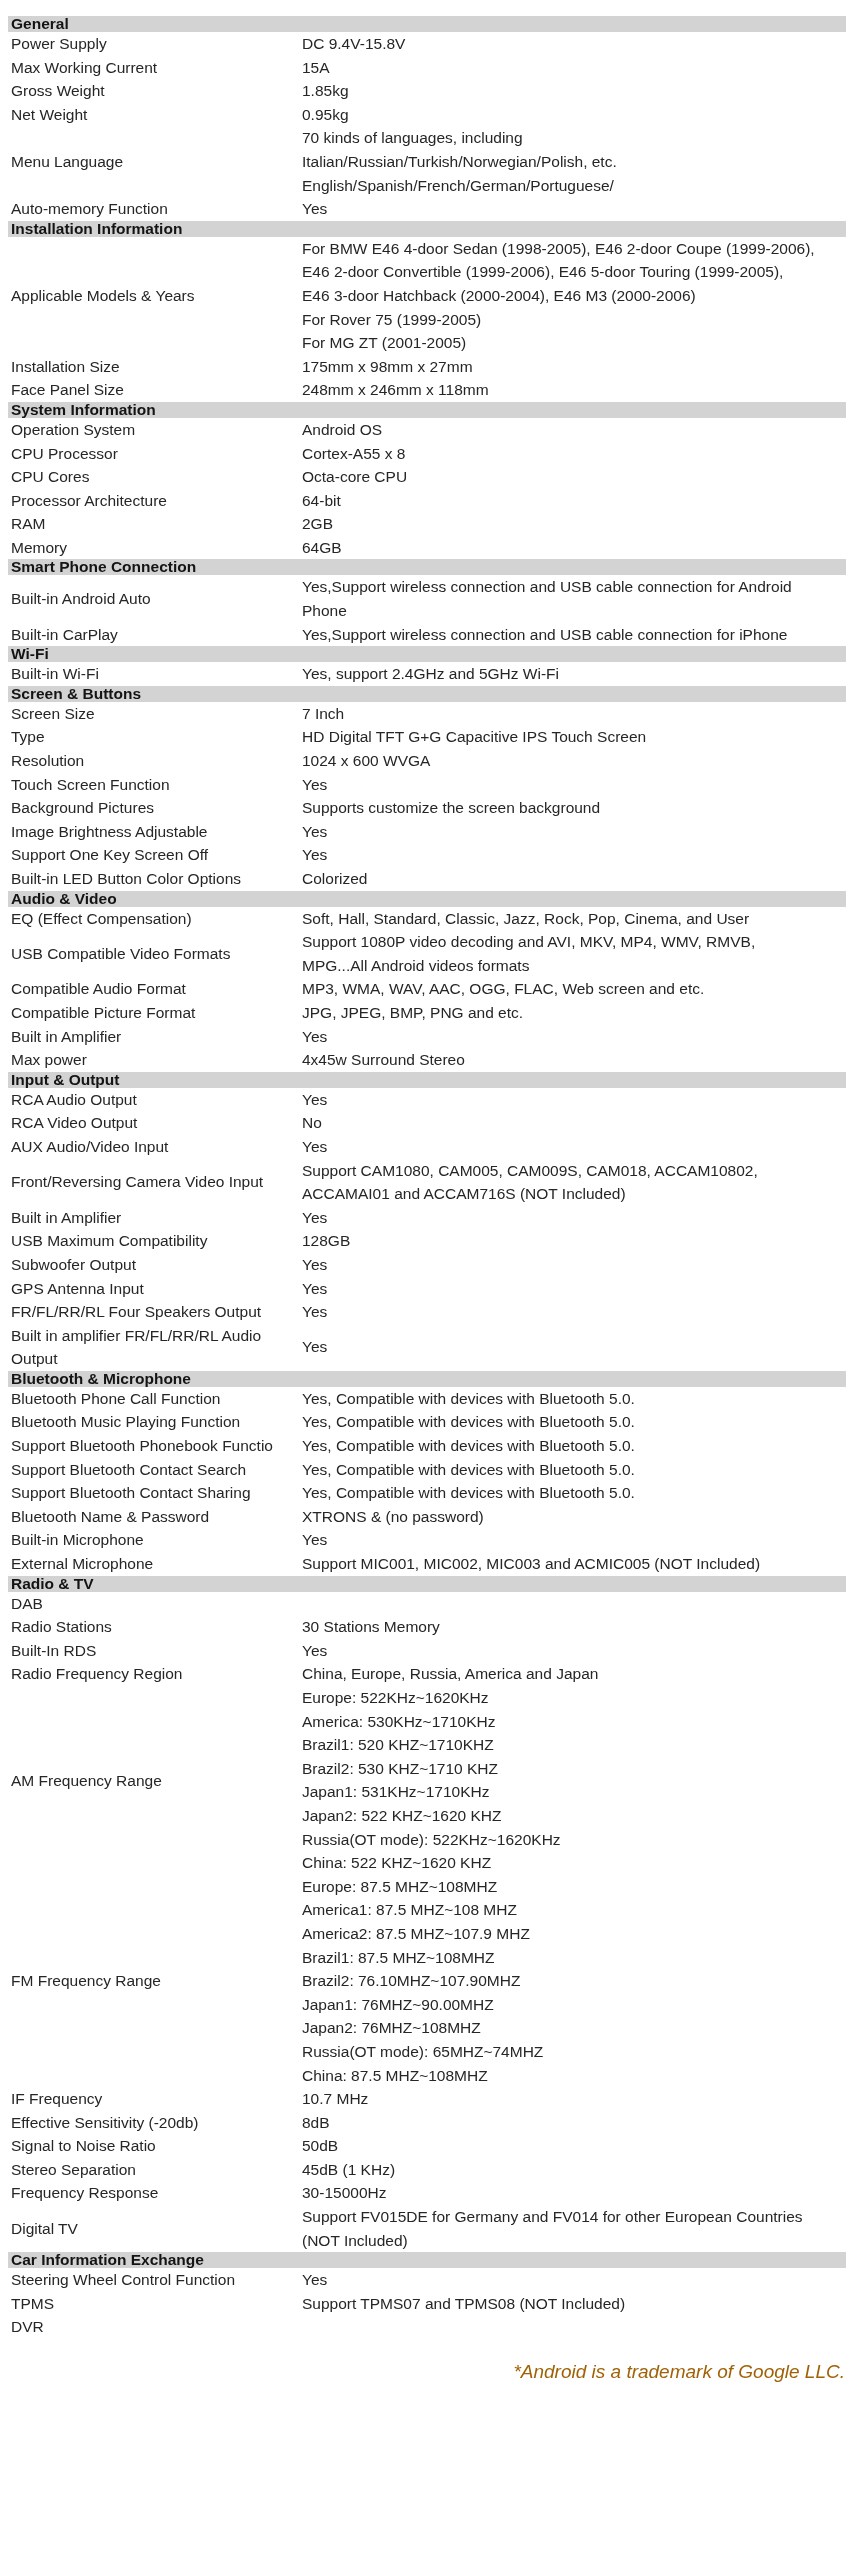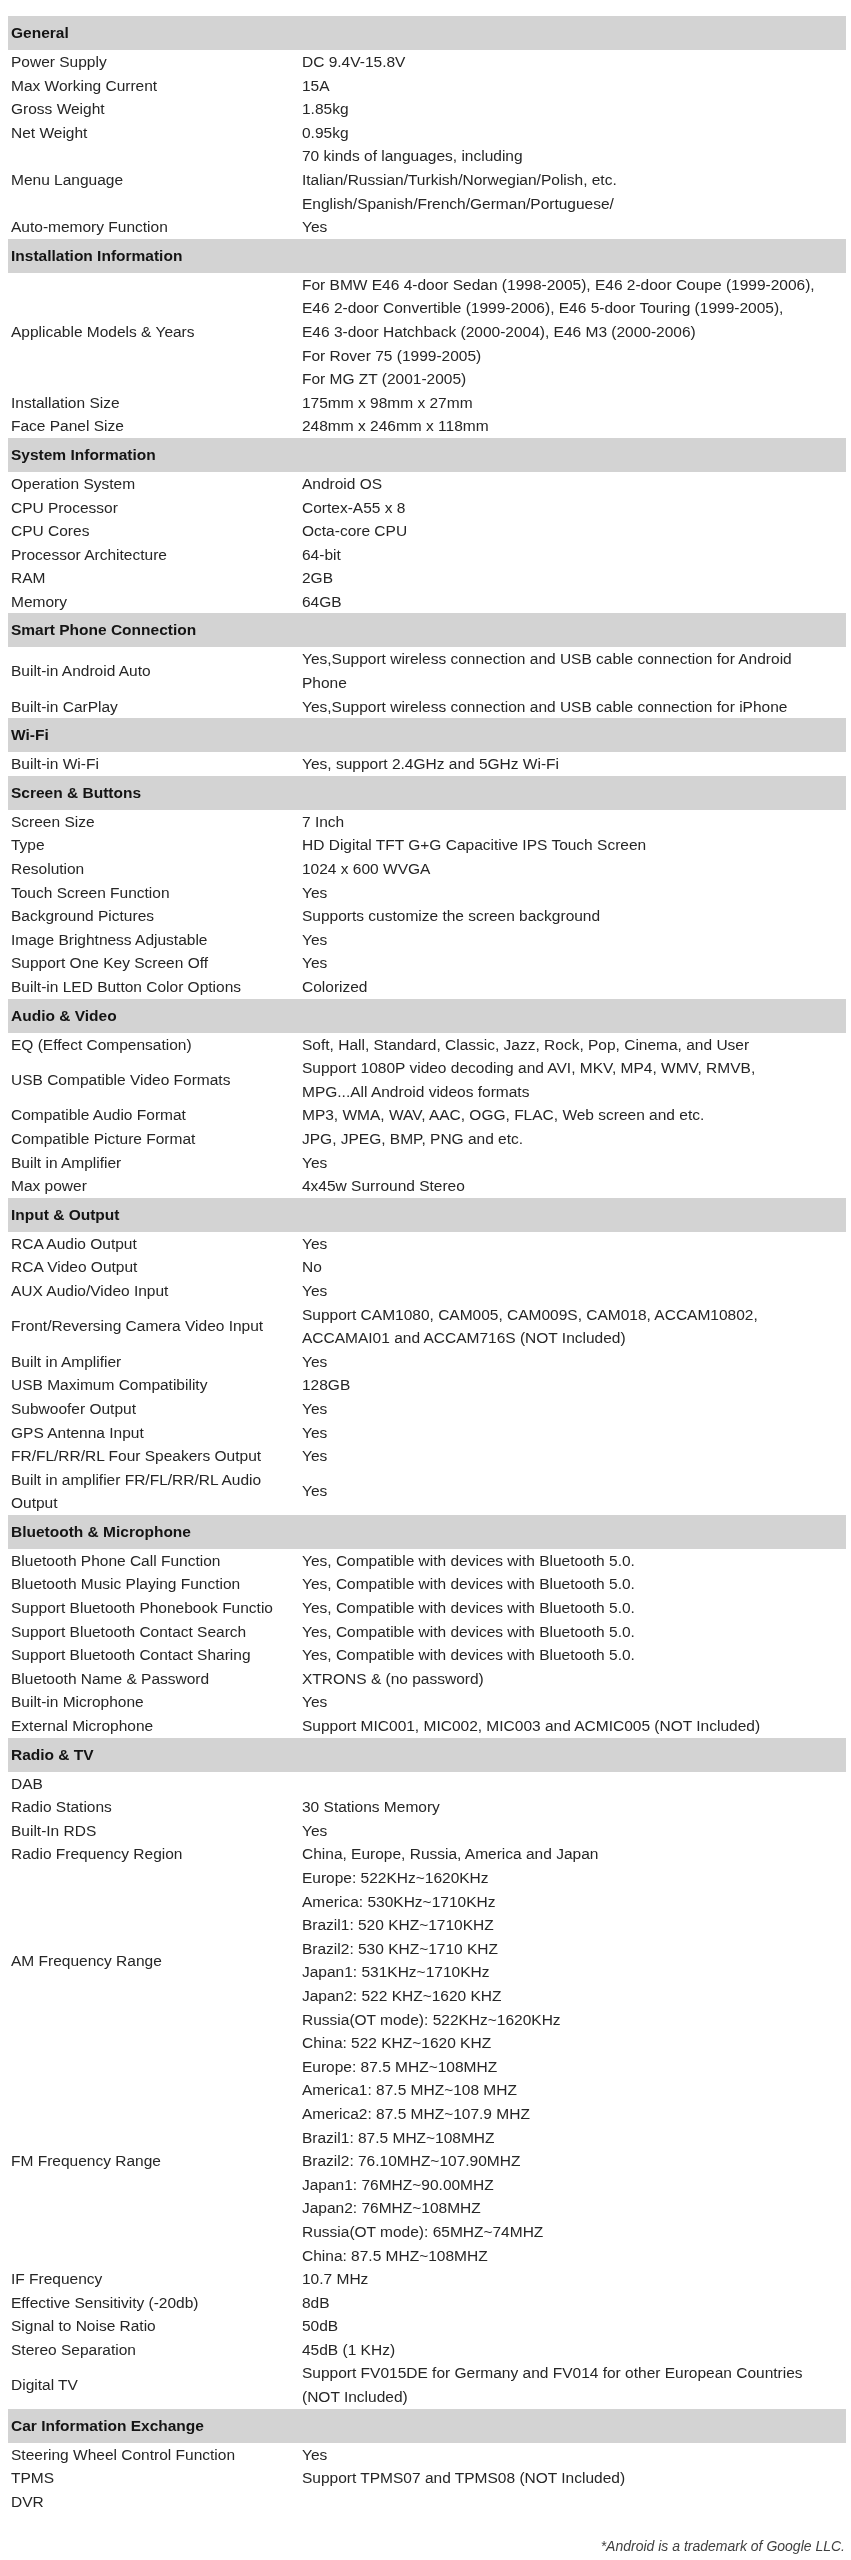--- a/index.html
+++ b/index.html
@@ -12,21 +12,21 @@
     color: #262626;
     overflow: hidden;
   }
   .page { padding-top: 16px; }
   .spec-table {
     margin-left: 8px;
     width: 838px;
   }
   .section-header {
     background: #d3d3d3;
-    height: 34px;
+    height: 16px;
     display: flex;
     align-items: center;
     padding-left: 3px;
     font-size: 15.5px;
     font-weight: bold;
     color: #141414;
   }
   .row {
     display: flex;
     align-items: center;
@@ -44,22 +44,22 @@
     width: 294px;
     padding-left: 3px;
     overflow: visible;
   }
   .value { flex: 1; }
   .footer-note {
     margin-top: 22px;
     margin-right: 6px;
     text-align: right;
     font-style: italic;
-    font-size: 14px;
-    color: #404040;
+    font-size: 19px;
+    color: #a16207;
     line-height: 22px;
   }
 </style>
 </head>
 <body>
 
 <div class="page">
   <div class="spec-table">
       <div class="section-header">
         <div class="section-title">General</div>
@@ -588,20 +588,28 @@
       <div class="row">
         <div class="cell label">
           <div class="line">Stereo Separation</div>
         </div>
         <div class="cell value">
           <div class="line">45dB (1 KHz)</div>
         </div>
       </div>
       <div class="row">
         <div class="cell label">
+          <div class="line">Frequency Response</div>
+        </div>
+        <div class="cell value">
+          <div class="line">30-15000Hz</div>
+        </div>
+      </div>
+      <div class="row">
+        <div class="cell label">
           <div class="line">Digital TV</div>
         </div>
         <div class="cell value">
           <div class="line">Support FV015DE for Germany and FV014 for other European Countries</div>
           <div class="line">(NOT Included)</div>
         </div>
       </div>
       <div class="section-header">
         <div class="section-title">Car Information Exchange</div>
       </div>

